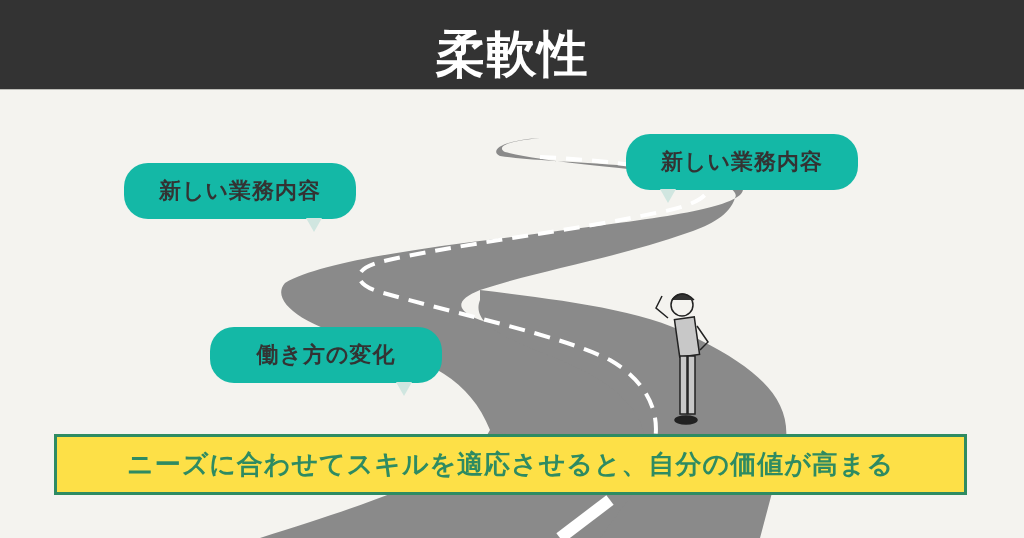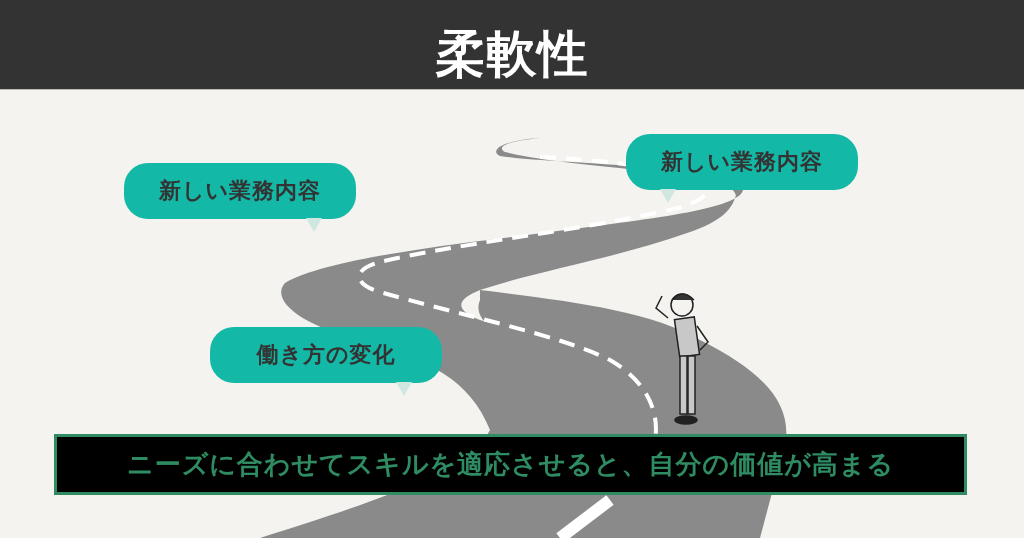--- a/index.html
+++ b/index.html
@@ -22,21 +22,21 @@
       display: flex; align-items: center; justify-content: center;
       color: #333333; font-weight: bold; font-size: 22px; letter-spacing: 1px;
     }
     .bubble-tail {
       position: absolute; width: 0; height: 0;
       border-left: 8px solid transparent; border-right: 8px solid transparent;
       border-top: 14px solid #d0e6e0;
     }
     .summary-box {
       position: absolute; left: 54px; top: 434px; width: 913px; height: 61px;
-      background: #000000; border: 3px solid #2e8b62; box-sizing: border-box;
+      background: #fde047; border: 3px solid #2e8b62; box-sizing: border-box;
       display: flex; align-items: center; justify-content: center;
     }
     .summary-text {
       color: #2e8b62; font-size: 26px; font-weight: bold; letter-spacing: 1px;
     }
   </style>
 </head>
 <body>
 
 <div class="scene">

